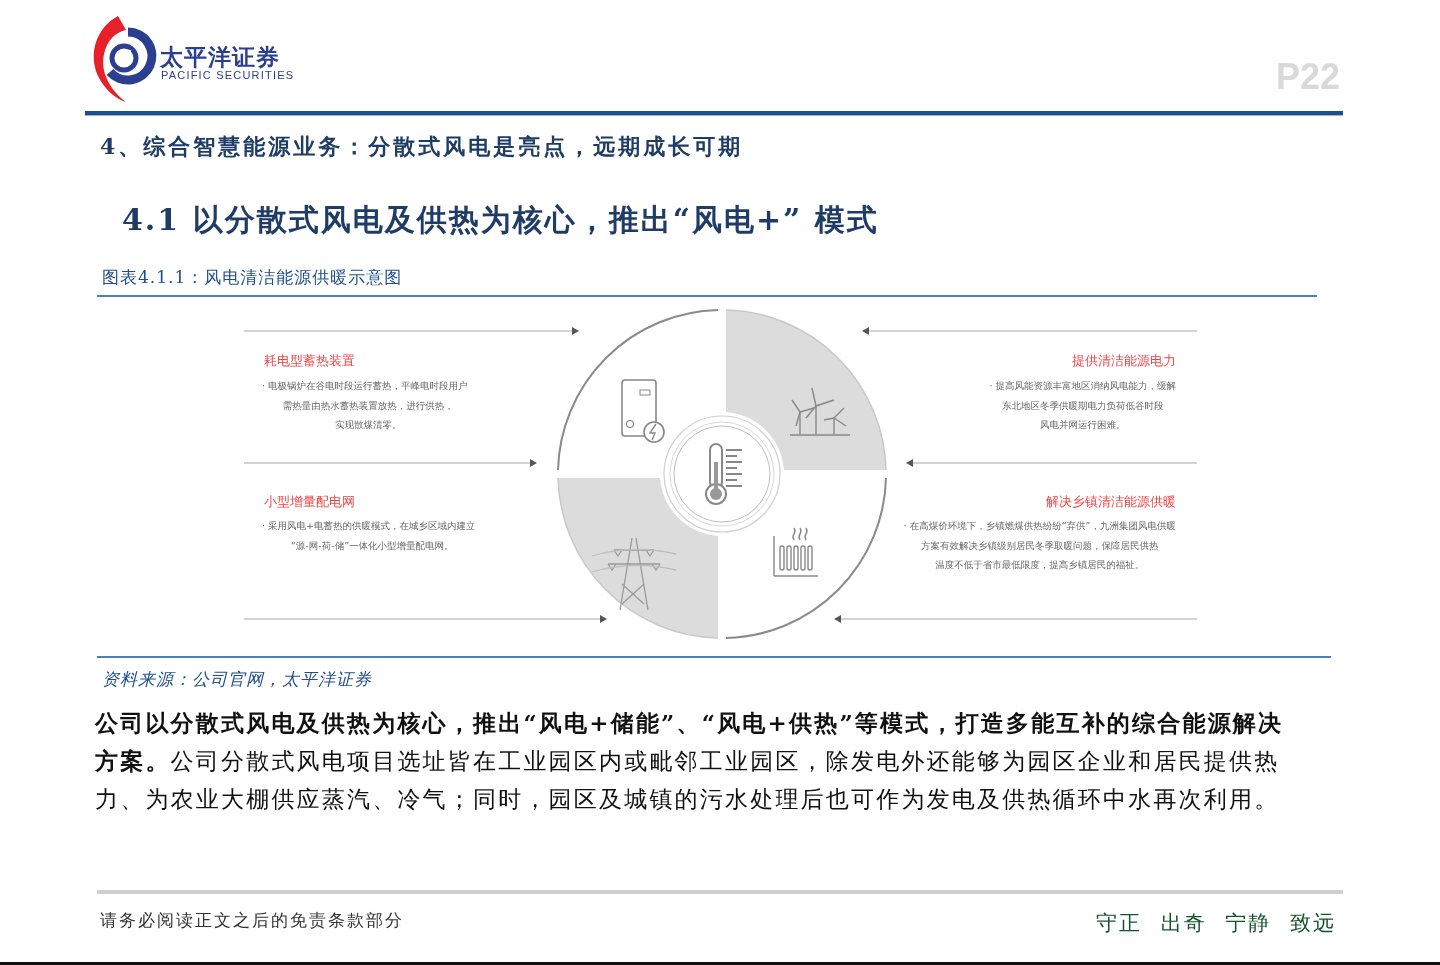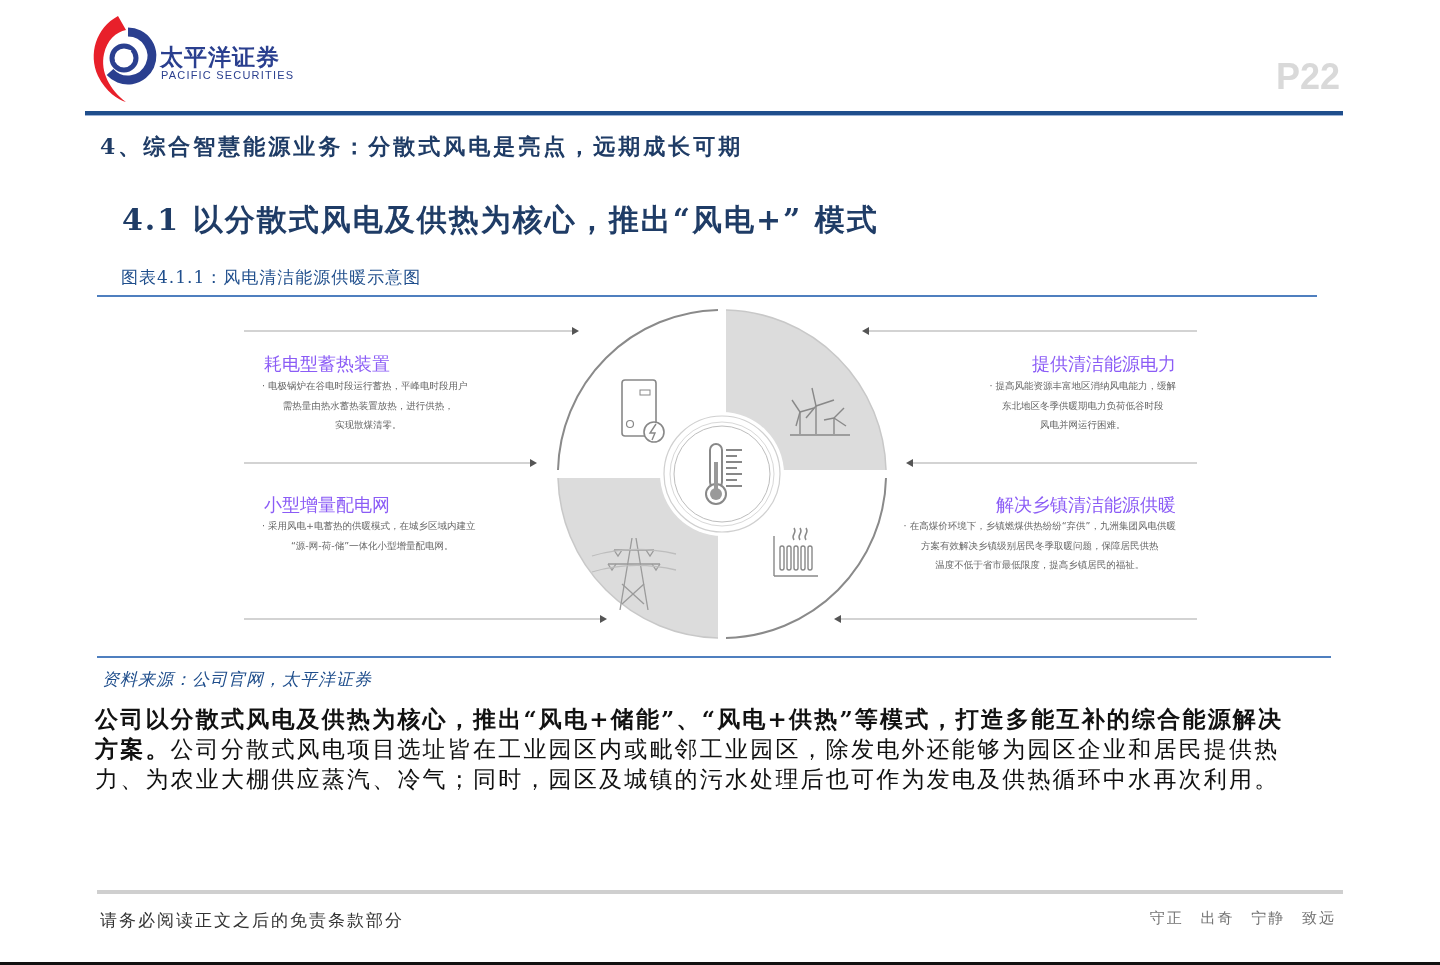--- a/index.html
+++ b/index.html
@@ -10,42 +10,42 @@
     .logo-cn { position: absolute; left: 72px; top: 28px; font-size: 23px; font-weight: bold; color: #2a3f8f; letter-spacing: 1px; font-family: "DejaVu Sans", sans-serif; }
     .logo-en { position: absolute; left: 73px; top: 55px; font-size: 11px; color: #2a3f8f; letter-spacing: 1.2px; font-family: "Liberation Sans", sans-serif; text-align: right; }
 
     .page-num { position: absolute; right: 100px; top: 56px; font-size: 36px; font-weight: bold; color: #d9d9d9; font-family: "Liberation Sans", sans-serif; }
 
     .top-rule { position: absolute; left: 85px; top: 111px; width: 1258px; height: 4px; background: #1f4e8c; box-shadow: 0 1px 0 #9db3d6; }
 
     .h1 { position: absolute; left: 100px; top: 132px; font-size: 22px; font-weight: bold; color: #1f3c66; letter-spacing: 3px; font-family: "DejaVu Serif", serif; white-space: nowrap; }
     .h2 { position: absolute; left: 122px; top: 200px; font-size: 30px; font-weight: bold; color: #1f3c66; letter-spacing: 2px; font-family: "DejaVu Serif", serif; white-space: nowrap; }
 
-    .fig-caption { position: absolute; left: 102px; top: 266px; font-size: 17px; color: #1f4e8c; font-family: "DejaVu Serif", serif; letter-spacing: 1px; margin-left: 19px; }
+    .fig-caption { position: absolute; left: 102px; top: 266px; font-size: 17px; color: #1f4e8c; font-family: "DejaVu Serif", serif; letter-spacing: 1px; }
     .fig-rule-top { position: absolute; left: 97px; top: 295px; width: 1220px; height: 2px; background: #4f7fbf; }
     .fig-rule-bottom { position: absolute; left: 97px; top: 656px; width: 1234px; height: 2px; background: #4f7fbf; }
 
     .source { position: absolute; left: 102px; top: 668px; font-size: 17px; color: #1f4e8c; font-style: italic; font-family: "DejaVu Serif", serif; letter-spacing: 1px; }
 
-    .body-text { position: absolute; left: 95px; top: 704px; width: 1210px; font-size: 23px; line-height: 30px; color: #111; font-family: "DejaVu Serif", serif; letter-spacing: 2.2px; }
+    .body-text { position: absolute; left: 95px; top: 704px; width: 1210px; font-size: 23px; line-height: 38px; color: #111; font-family: "DejaVu Serif", serif; letter-spacing: 2.2px; }
     .body-text .bold { font-weight: bold; }
 
     .bottom-rule { position: absolute; left: 97px; top: 890px; width: 1246px; height: 4px; background: #cfcfcf; }
     .footer-left { position: absolute; left: 90px; top: 909px; font-size: 17px; color: #333; font-family: "DejaVu Serif", serif; letter-spacing: 2px; margin-left: 10px; }
-    .footer-right { position: absolute; right: 104px; top: 909px; font-size: 15px; color: #737373; font-family: "DejaVu Serif", serif; letter-spacing: 2px; }
+    .footer-right { position: absolute; right: 104px; top: 909px; font-size: 21px; color: #14532d; font-family: "DejaVu Serif", serif; letter-spacing: 2px; }
     .footer-right span { margin-left: 10px; }
     .page-bottom-line { position: absolute; left: 0; top: 962px; width: 1440px; height: 3px; background: #111; }
 
     
     .diagram { position: absolute; left: 240px; top: 300px; width: 970px; height: 345px; }
     .arrow-line { position: absolute; height: 2px; background: #d3d3d3; }
     .arrow-head-r { position: absolute; width: 0; height: 0; border-top: 4px solid transparent; border-bottom: 4px solid transparent; border-left: 7px solid #555; }
     .arrow-head-l { position: absolute; width: 0; height: 0; border-top: 4px solid transparent; border-bottom: 4px solid transparent; border-right: 7px solid #555; }
 
-    .block-title { position: absolute; font-size: 18px; color: #8b5cf6; font-family: "DejaVu Sans", sans-serif; }
+    .block-title { position: absolute; font-size: 13px; color: #ef4444; font-family: "DejaVu Sans", sans-serif; }
     .block-body { position: absolute; font-size: 9.5px; line-height: 19.5px; color: #666; font-family: "DejaVu Sans", sans-serif; text-align: center; }
     .block-body.right { }
   </style>
 </head>
 <body>
 
 <div class="logo">
   <svg width="72" height="90" viewBox="0 0 72 90">
     <path d="M30 2 C 8 14, 0 40, 10 62 C 18 78, 30 86, 38 88 C 22 76, 12 58, 16 40 C 19 26, 28 18, 38 16 Z" fill="#e8202a"></path>
     <path d="M40 18 A 24 24 0 1 1 22 58" fill="none" stroke="#2a3f8f" stroke-width="9"></path>

